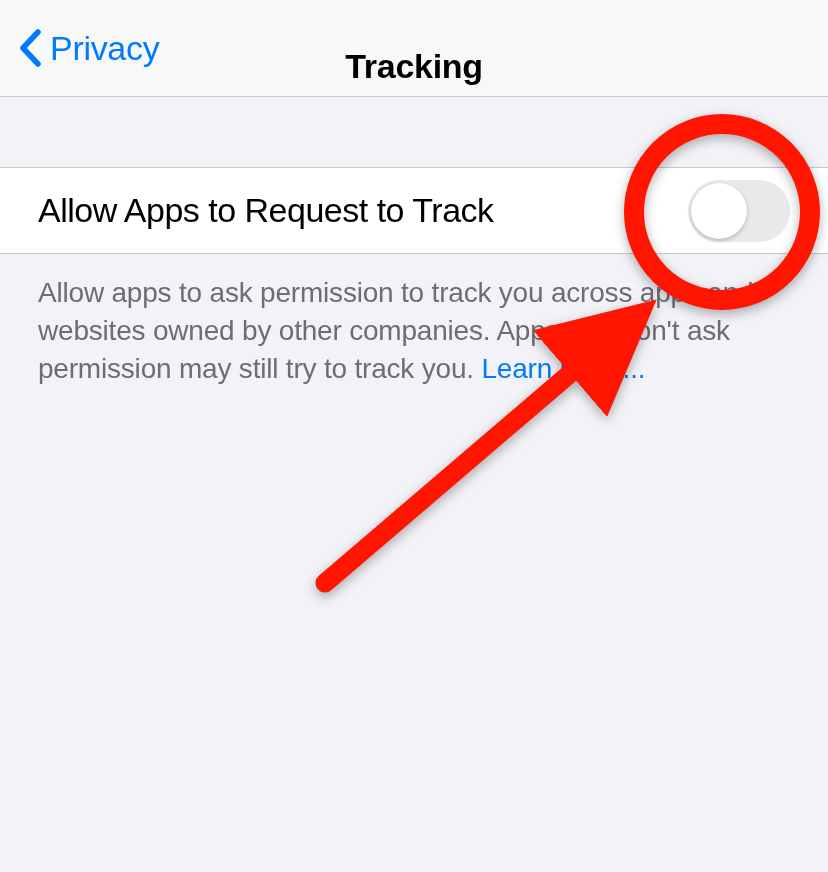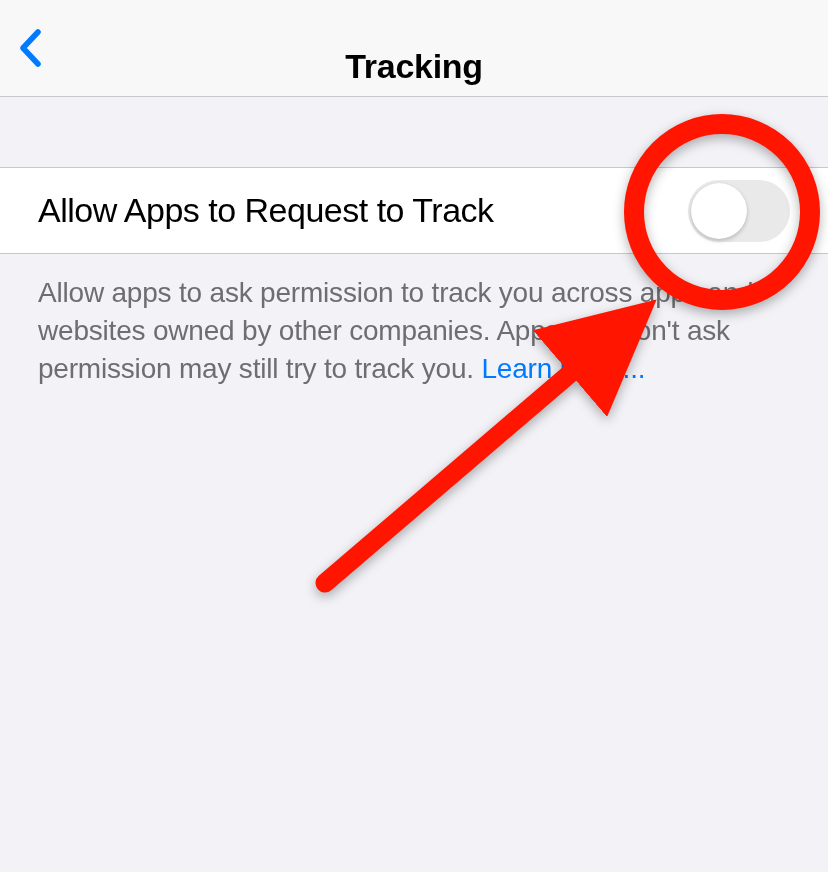--- a/index.html
+++ b/index.html
@@ -142,20 +142,21 @@
     }
   </style>
 </head>
 <body>
 
 <div class="nav-bar">
   <div class="back-button">
     <svg class="back-chevron" viewBox="0 0 24 38" fill="none">
       <polyline points="20,3 5,19 20,35" stroke="#007aff" stroke-width="5.5" stroke-linecap="round" stroke-linejoin="round"></polyline>
     </svg>
+    <span class="back-label">Privacy</span>
   </div>
   <div class="nav-title">Tracking</div>
 </div>
 
 <div class="spacer"></div>
 
 <div class="setting-row">
   <div class="setting-label">Allow Apps to Request to Track</div>
   <div class="toggle" aria-checked="off">
     <div class="toggle-knob"></div>

